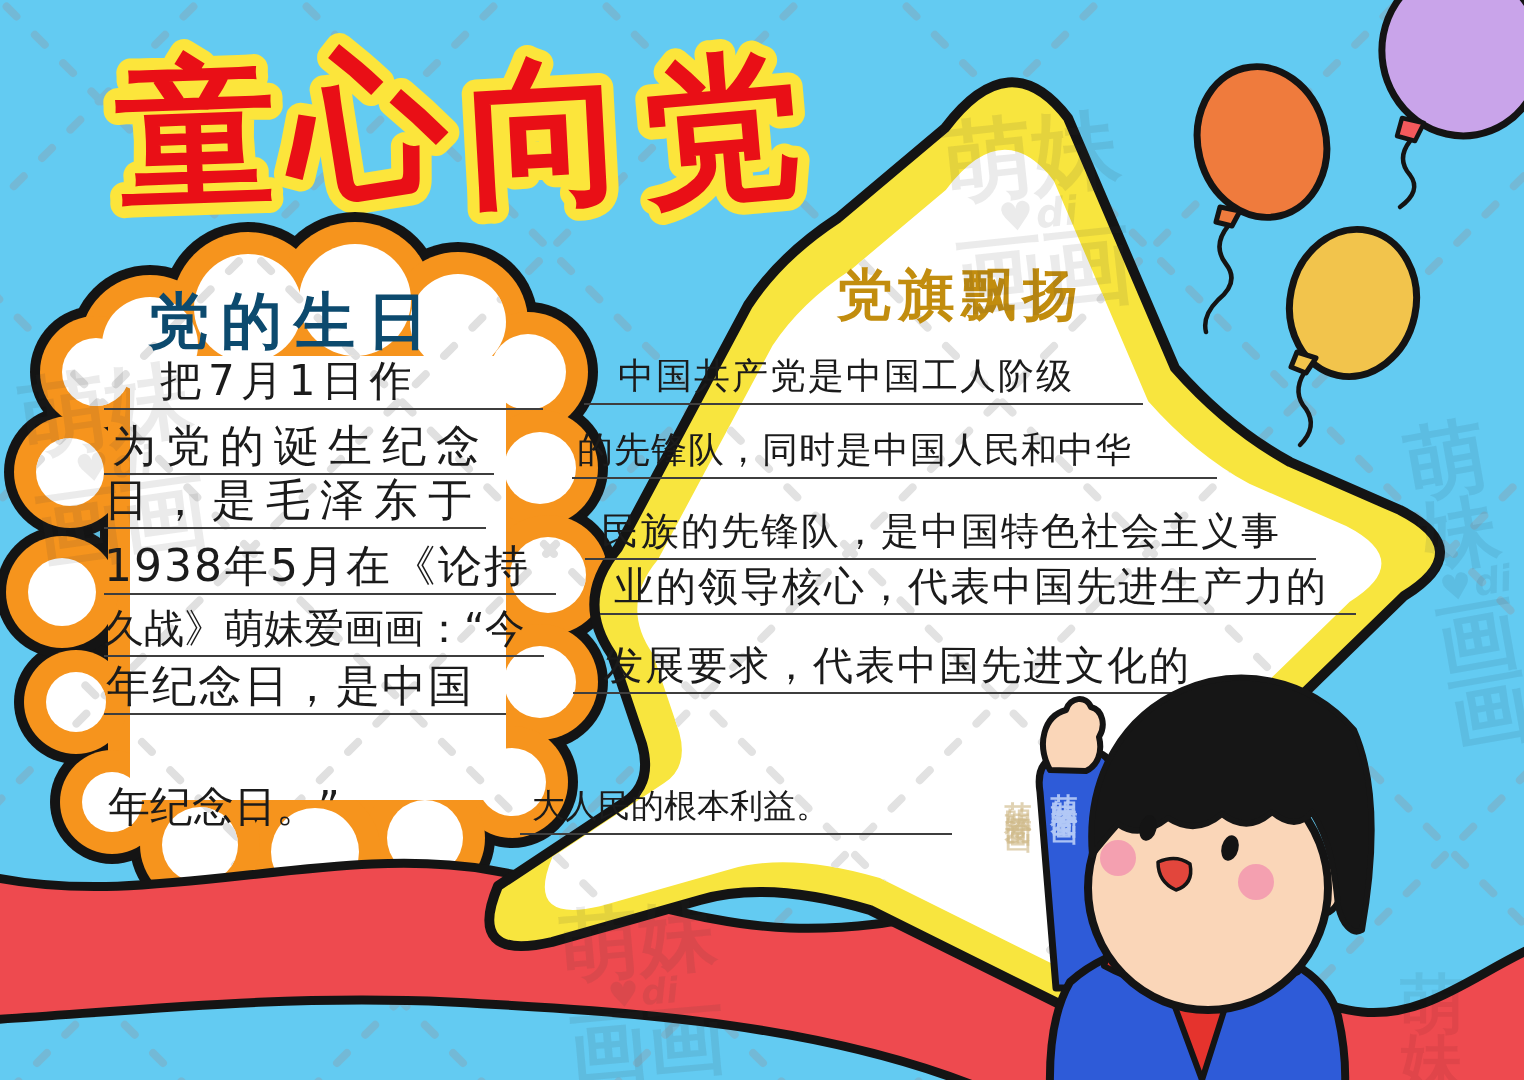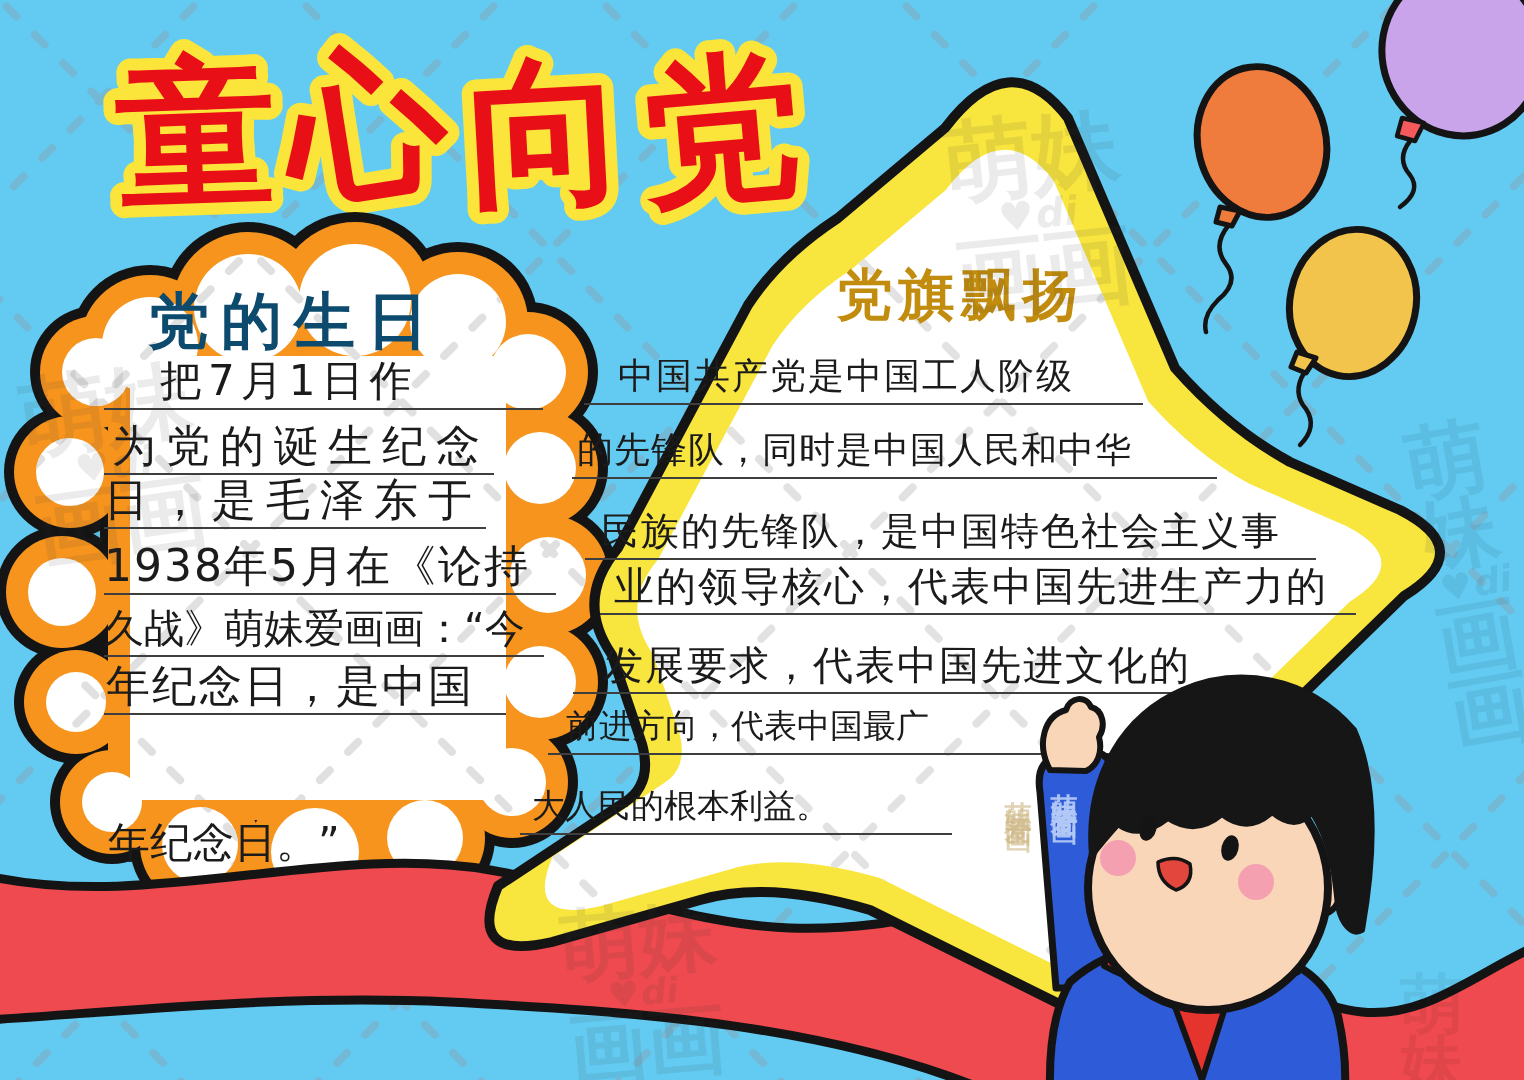--- a/index.html
+++ b/index.html
@@ -23,21 +23,21 @@
     border-bottom:2px solid #3E3E3E;white-space:nowrap;overflow:visible;}
   .noline{border-bottom:none;}
   
   .cl1{left:104px;top:356px;width:383px;font-size:42px;letter-spacing:6px;padding-left:56px;}
   .cl2{left:104px;top:421px;width:382px;font-size:44px;letter-spacing:10px;padding-left:8px;}
   .cl3{left:104px;top:475px;width:382px;font-size:44px;letter-spacing:10px;}
   .cl4{left:104px;top:541px;width:452px;font-size:44px;letter-spacing:2px;}
   .cl5{left:104px;top:603px;width:440px;font-size:40px;letter-spacing:0;}
   .cl6{left:104px;top:661px;width:400px;font-size:44px;letter-spacing:2px;padding-left:2px;}
   .cl7{left:104px;top:725px;width:386px;font-size:44px;letter-spacing:2px;padding-left:2px;}
-  .cl8{left:104px;top:782px;width:330px;font-size:42px;letter-spacing:0;padding-left:4px;margin-top:36px;}
+  .cl8{left:104px;top:782px;width:330px;font-size:42px;letter-spacing:0;padding-left:4px;}
   
   .sl1{left:584px;top:351px;width:525px;font-size:36px;letter-spacing:2px;padding-left:34px;}
   .sl2{left:572px;top:425px;width:640px;font-size:36px;letter-spacing:1px;padding-left:5px;}
   .sl3{left:585px;top:491px;width:715px;font-size:38px;letter-spacing:2px;padding-left:16px;margin-top:15px;}
   .sl4{left:600px;top:561px;width:742px;font-size:40px;letter-spacing:2px;padding-left:14px;}
   .sl5{left:573px;top:640px;width:648px;font-size:40px;letter-spacing:2px;padding-left:30px;}
   .sl6{left:548px;top:701px;width:560px;font-size:33px;letter-spacing:0;padding-left:18px;}
   .sl7{left:520px;top:781px;width:420px;font-size:33px;letter-spacing:0;padding-left:12px;}
 
   
@@ -232,21 +232,20 @@
     <div class="txt-line cl5">久战》萌妹爱画画：“今</div>
     <div class="txt-line cl6">年纪念日，是中国</div>
     <div class="txt-line cl8 noline">年纪念日。”</div>
 
     <div class="star-title">党旗飘扬</div>
     <div class="txt-line sl1">中国共产党是中国工人阶级</div>
     <div class="txt-line sl2">的先锋队，同时是中国人民和中华</div>
     <div class="txt-line sl3">民族的先锋队，是中国特色社会主义事</div>
     <div class="txt-line sl4">业的领导核心，代表中国先进生产力的</div>
     <div class="txt-line sl5">发展要求，代表中国先进文化的</div>
-    <div class="txt-line sl6">前进方向，代表中国最广</div>
     <div class="txt-line sl7">大人民的根本利益。</div>
   </div>
 
   <svg id="art-front" class="layer" width="1524" height="1080" viewBox="0 0 1524 1080" xmlns="http://www.w3.org/2000/svg">
 
     <g>
       <ellipse cx="1262" cy="142" rx="64" ry="76" transform="rotate(-14 1262 142)" fill="#EF7B3D" stroke="#141414" stroke-width="7"></ellipse>
       <path d="M 1220,207 L 1240,211 L 1232,226 L 1216,222 Z" fill="#EF7B3D" stroke="#141414" stroke-width="5" stroke-linejoin="round"></path>
       <path d="M 1228,226 q -16,20 -2,38 q 14,18 -8,36 q -16,16 -12,32" fill="none" stroke="#141414" stroke-width="4.5" stroke-linecap="round"></path>
     </g>

